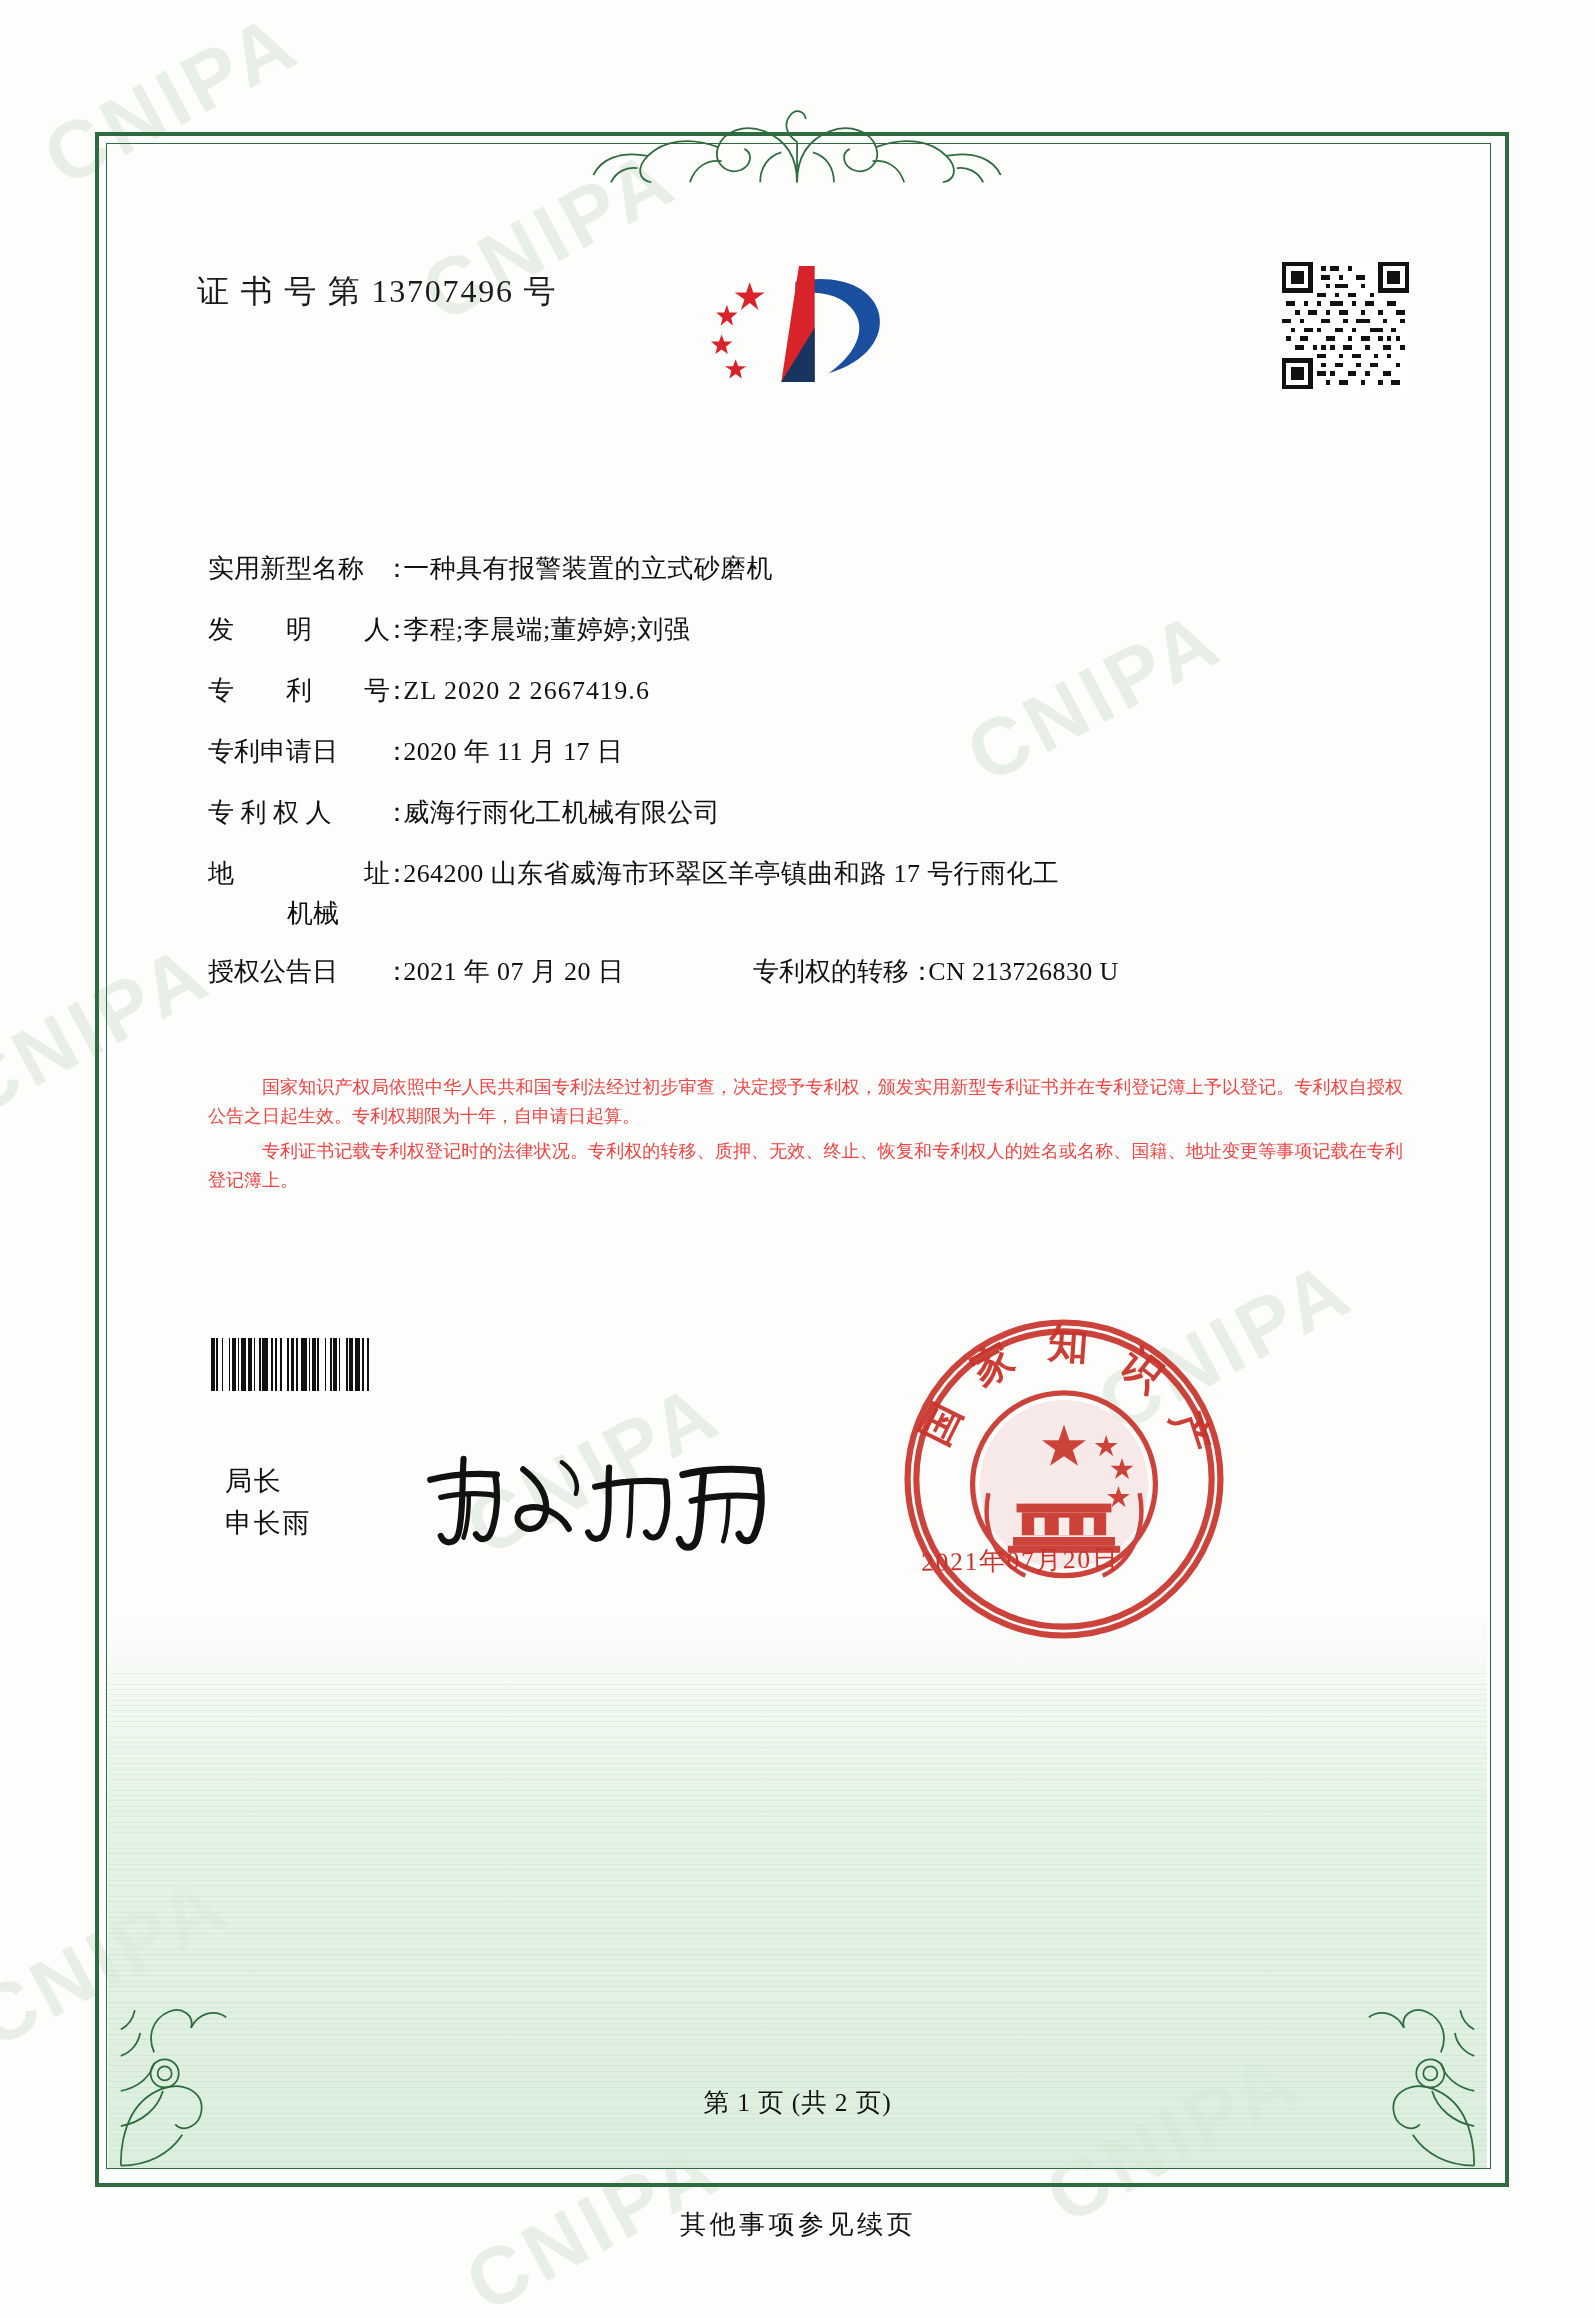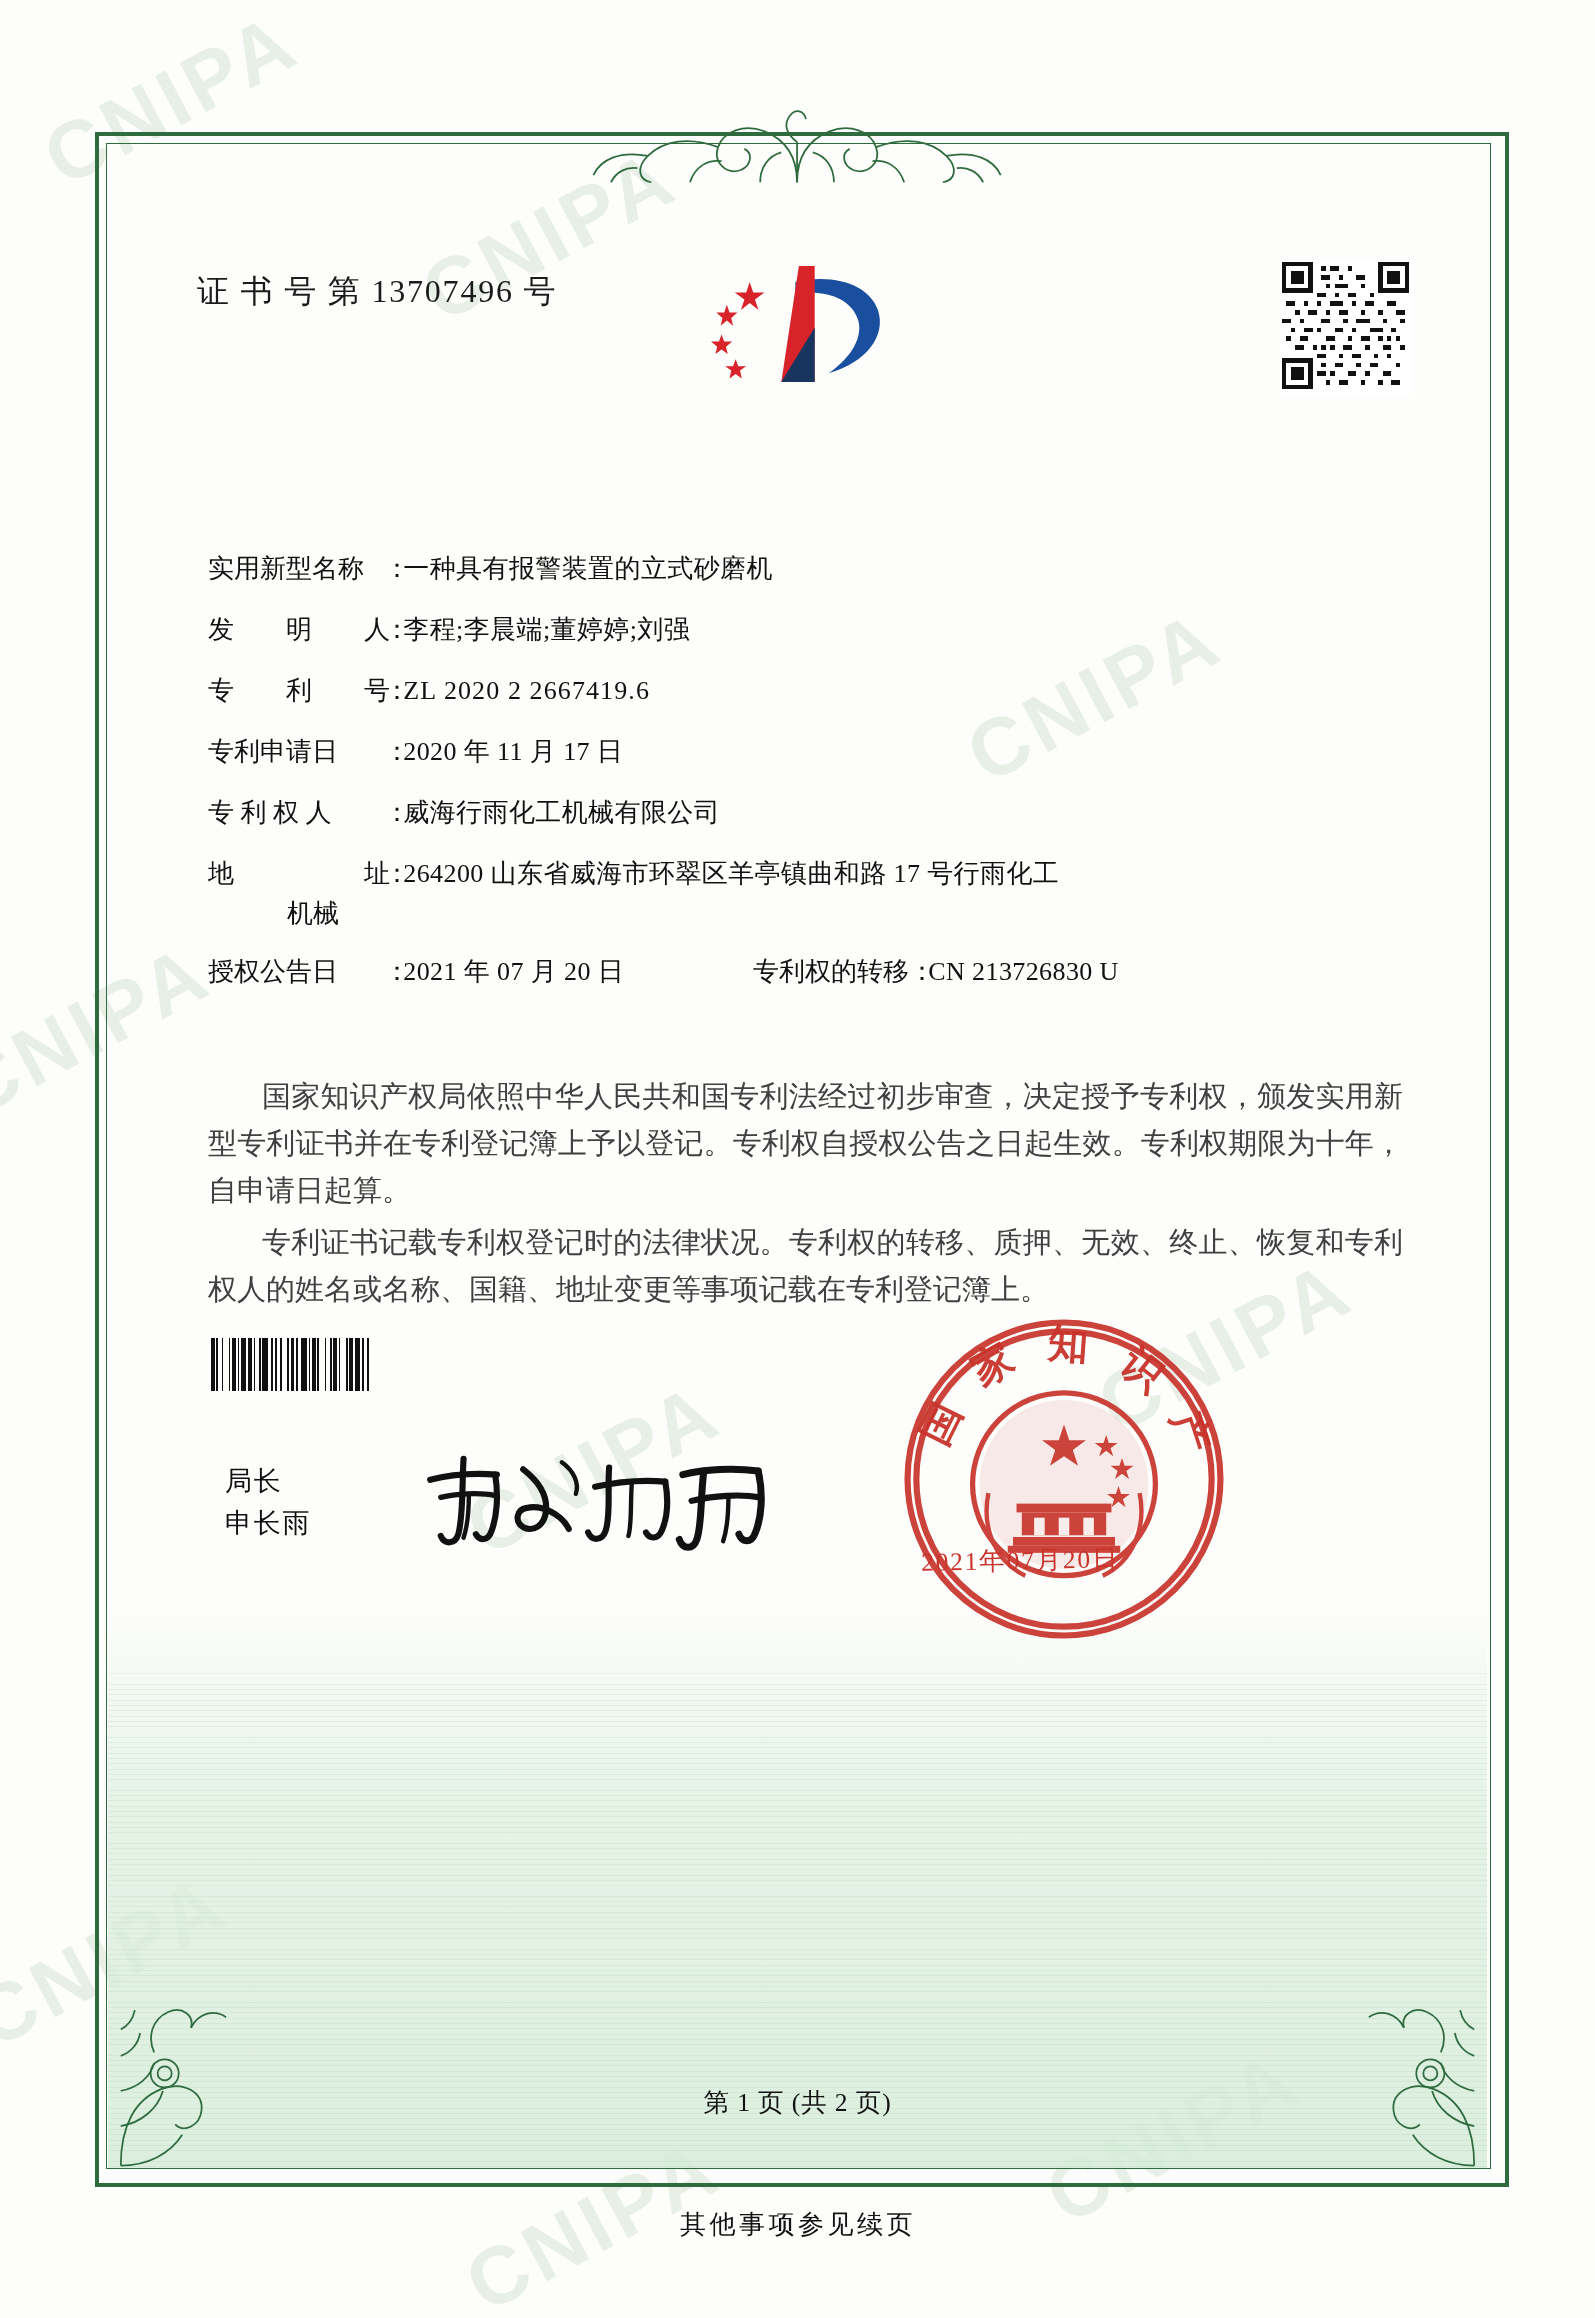--- a/index.html
+++ b/index.html
@@ -180,23 +180,23 @@
     margin-bottom: 32px;
   }
   .grant-left { width: 545px; display: flex; }
   .grant-right { display: flex; }
 
   .paragraphs {
     position: absolute;
     left: 102px;
     top: 930px;
     width: 1195px;
-    font-size: 29px;
+    font-size: 18px;
     line-height: 1.62;
-    color: #404040;
+    color: #ef4444;
     text-align: justify;
   }
   .paragraphs p {
     margin: 0 0 5.3px 0;
     text-indent: 54px;
   }
 
   .barcode {
     position: absolute;
     left: 105px;

